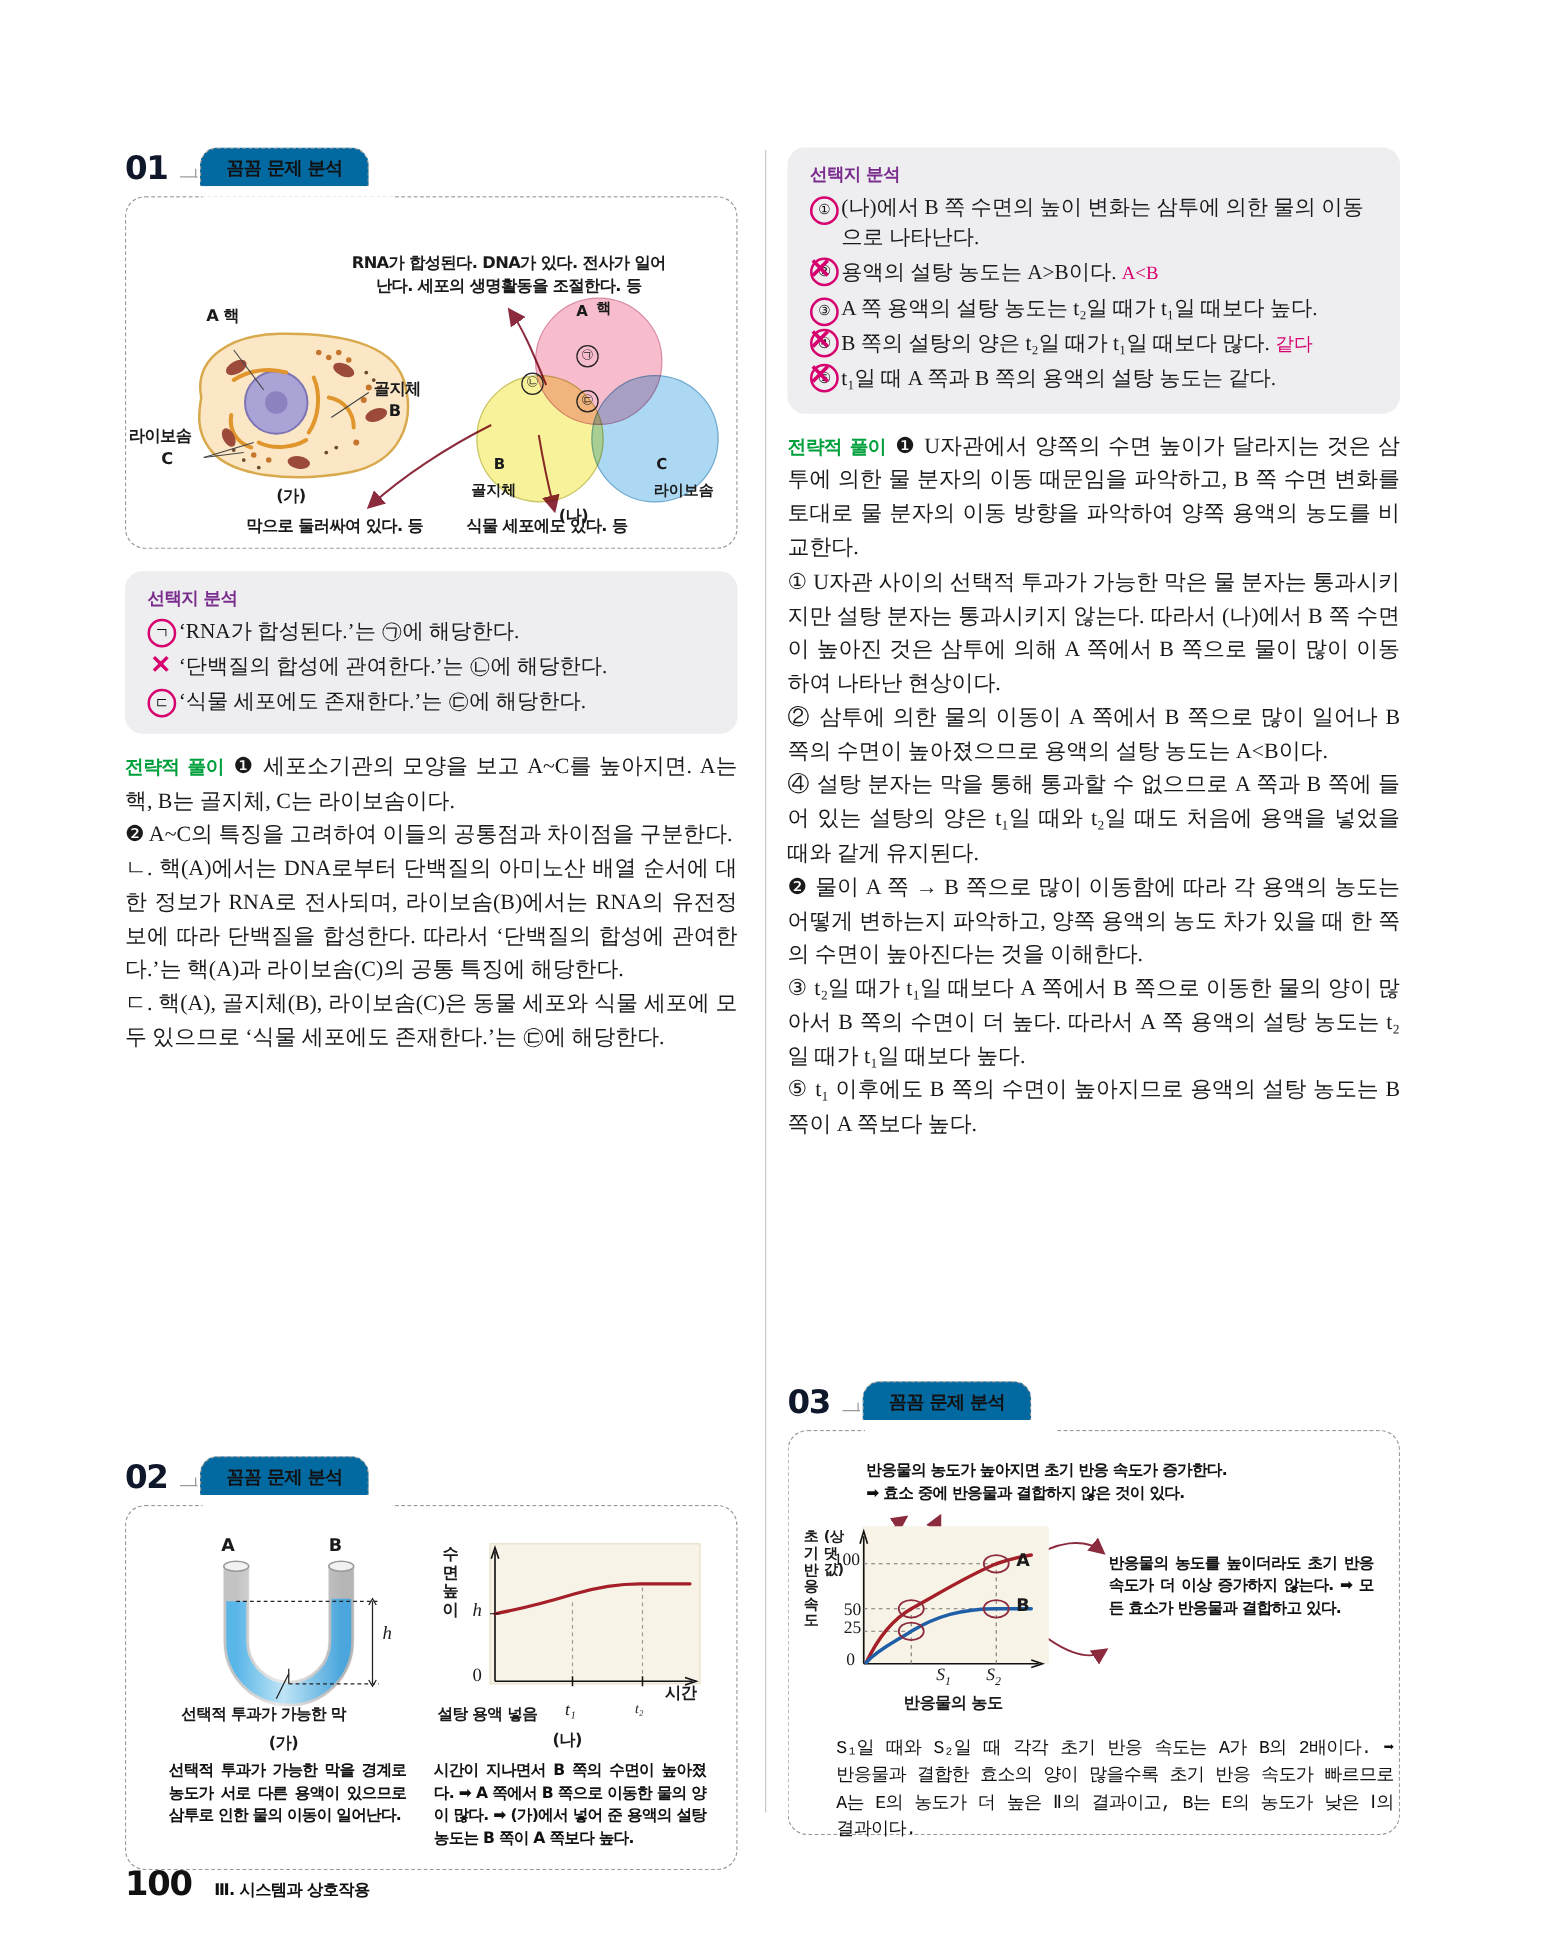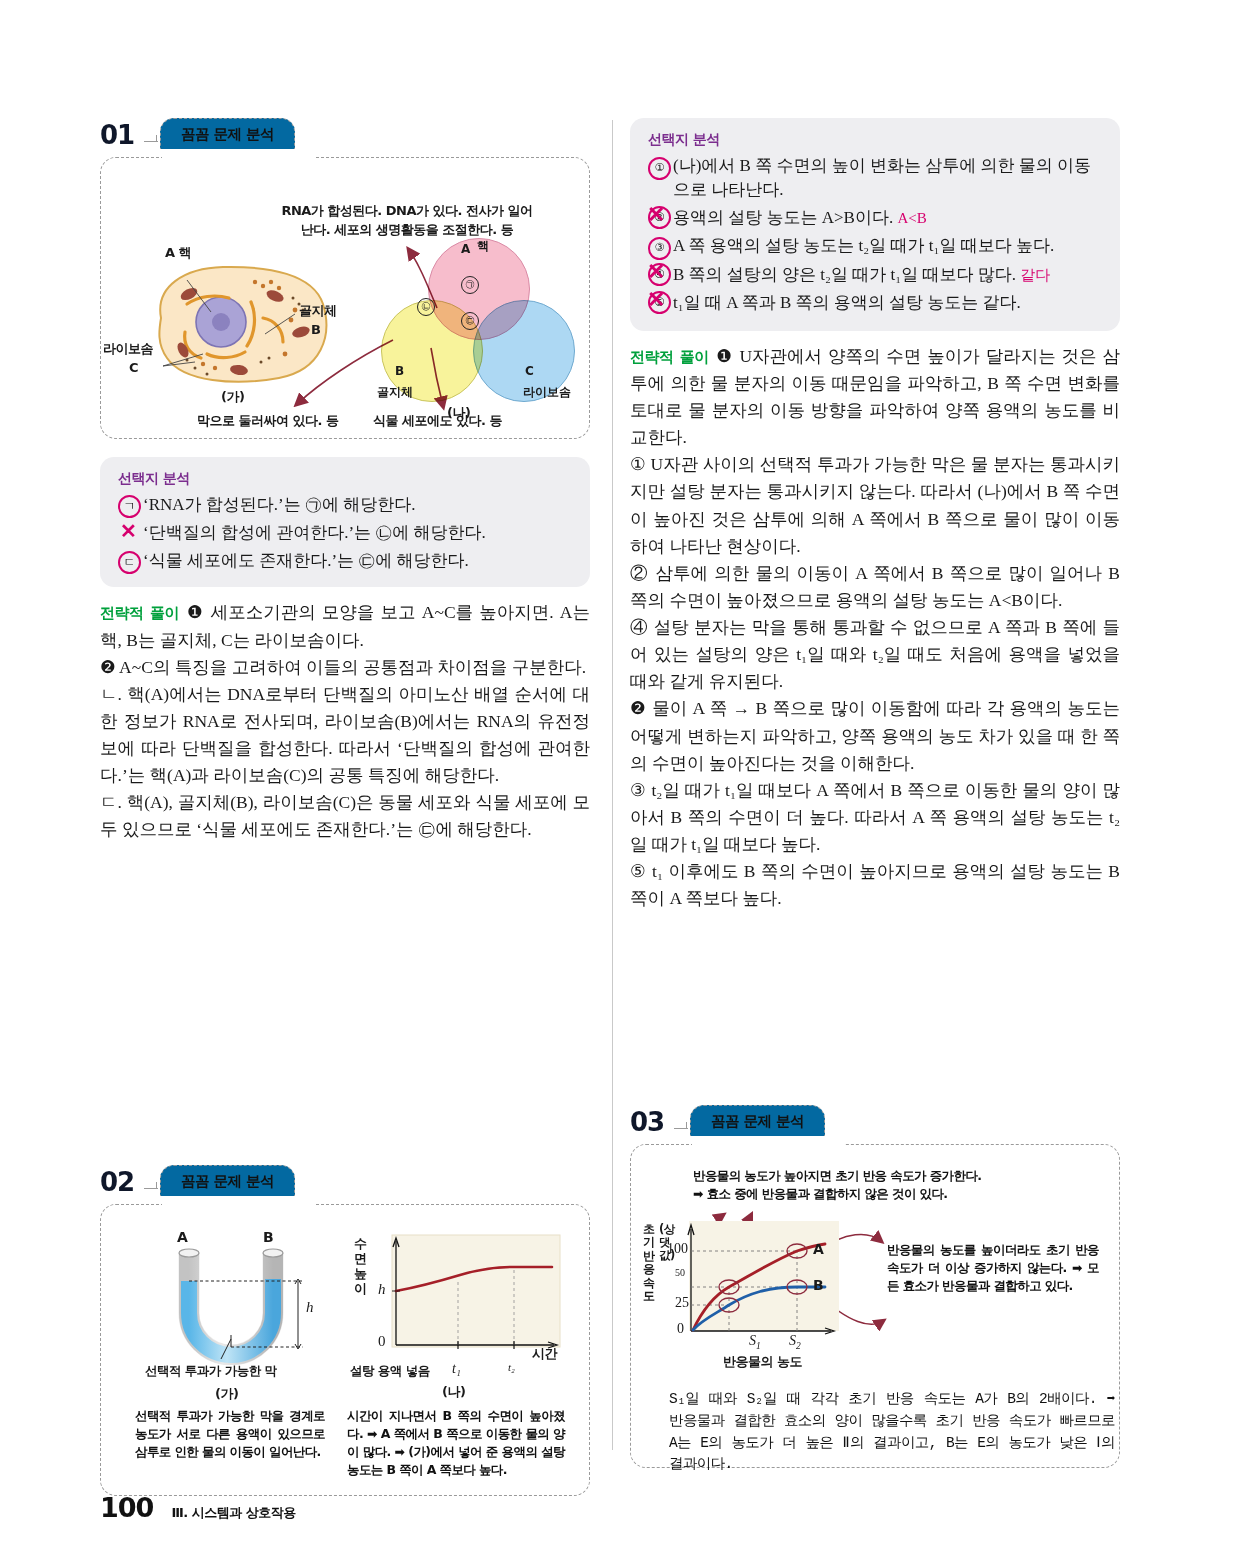--- a/index.html
+++ b/index.html
@@ -454,21 +454,21 @@
             <g fill="none" stroke="#8d2b3e" stroke-width="1.4">
               <ellipse cx="152" cy="34" rx="10" ry="7"></ellipse>
               <ellipse cx="152" cy="70" rx="10" ry="7"></ellipse>
               <ellipse cx="84" cy="70" rx="10" ry="7"></ellipse>
               <ellipse cx="84" cy="88" rx="10" ry="7"></ellipse>
             </g>
           </svg>
           <span class="cap" style="position:absolute;left:-2px;top:6px;font-size:12px;width:13px;line-height:1.12;">초기 반응 속도</span>
           <span class="cap" style="position:absolute;left:14px;top:6px;font-size:11.5px;width:13px;line-height:1.12;">(상댓값)</span>
           <span style="position:absolute;left:22px;top:24px;font-size:14px;">100</span>
-          <span style="position:absolute;left:30px;top:50px;font-size:10px;">50</span>
+          <span style="position:absolute;left:30px;top:64px;font-size:14px;">50</span>
           <span style="position:absolute;left:30px;top:78px;font-size:14px;">25</span>
           <span style="position:absolute;left:32px;top:104px;font-size:14px;">0</span>
           <span style="position:absolute;left:76px;top:116px;font-size:14px;font-style:italic;margin-left:28px;">S<sub>1</sub></span>
           <span style="position:absolute;left:144px;top:116px;font-size:14px;font-style:italic;">S<sub>2</sub></span>
           <span class="cap" style="position:absolute;left:78px;top:136px;font-size:13px;">반응물의 농도</span>
           <span class="cap" style="position:absolute;left:168px;top:24px;font-size:14px;">A</span>
           <span class="cap" style="position:absolute;left:168px;top:60px;font-size:14px;">B</span>
         </div>
 
         <div class="notebox" style="position:absolute;left:256px;top:96px;width:212px;text-align:justify;">반응물의 농도를 높이더라도 초기 반응 속도가 더 이상 증가하지 않는다. ➡ 모든 효소가 반응물과 결합하고 있다.</div>

